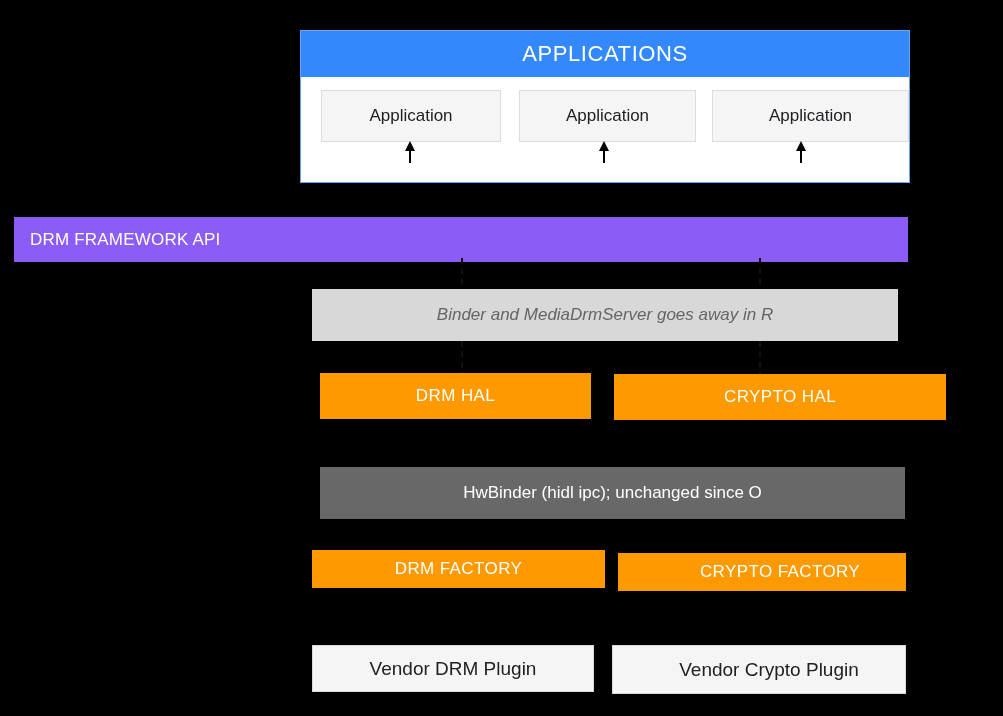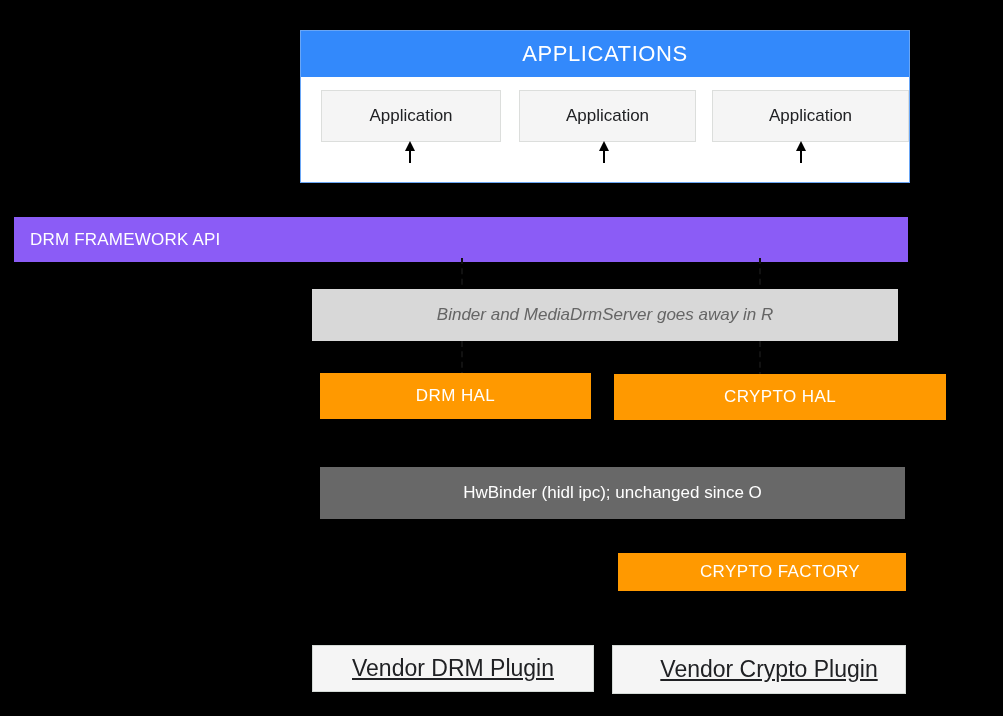--- a/index.html
+++ b/index.html
@@ -112,22 +112,21 @@
   #crypto-factory { left: 618px; top: 553px; width: 288px; height: 38px; padding-left: 36px; }
 
   
   .plugin-box {
     background: #f5f5f5;
     border: 1px solid #d4dad6;
     display: flex; align-items: center; justify-content: center;
   }
   .plugin-box span {
     color: #202124;
-    font-size: 23px;
-    text-decoration: underline;
+    font-size: 19px;
   }
   #vendor-drm-plugin    { left: 312px; top: 645px; width: 282px; height: 47px; }
   #vendor-crypto-plugin { left: 612px; top: 645px; width: 294px; height: 49px; padding-left: 20px; }
 
   
   .arrow-stem {
     width: 0; border-left: 2px solid #000000;
   }
   .arrow-head {
     width: 0; height: 0;
@@ -198,20 +197,23 @@
     <span>DRM HAL</span>
   </div>
   <div id="crypto-hal" class="abs orange-box">
     <span>CRYPTO HAL</span>
   </div>
 
   <div id="hwbinder-bar" class="abs">
     <span>HwBinder (hidl ipc); unchanged since O</span>
   </div>
 
+  <div id="drm-factory" class="abs orange-box">
+    <span>DRM FACTORY</span>
+  </div>
   <div id="crypto-factory" class="abs orange-box">
     <span>CRYPTO FACTORY</span>
   </div>
 
   <div id="vendor-drm-plugin" class="abs plugin-box">
     <span>Vendor DRM Plugin</span>
   </div>
   <div id="vendor-crypto-plugin" class="abs plugin-box">
     <span>Vendor Crypto Plugin</span>
   </div>

